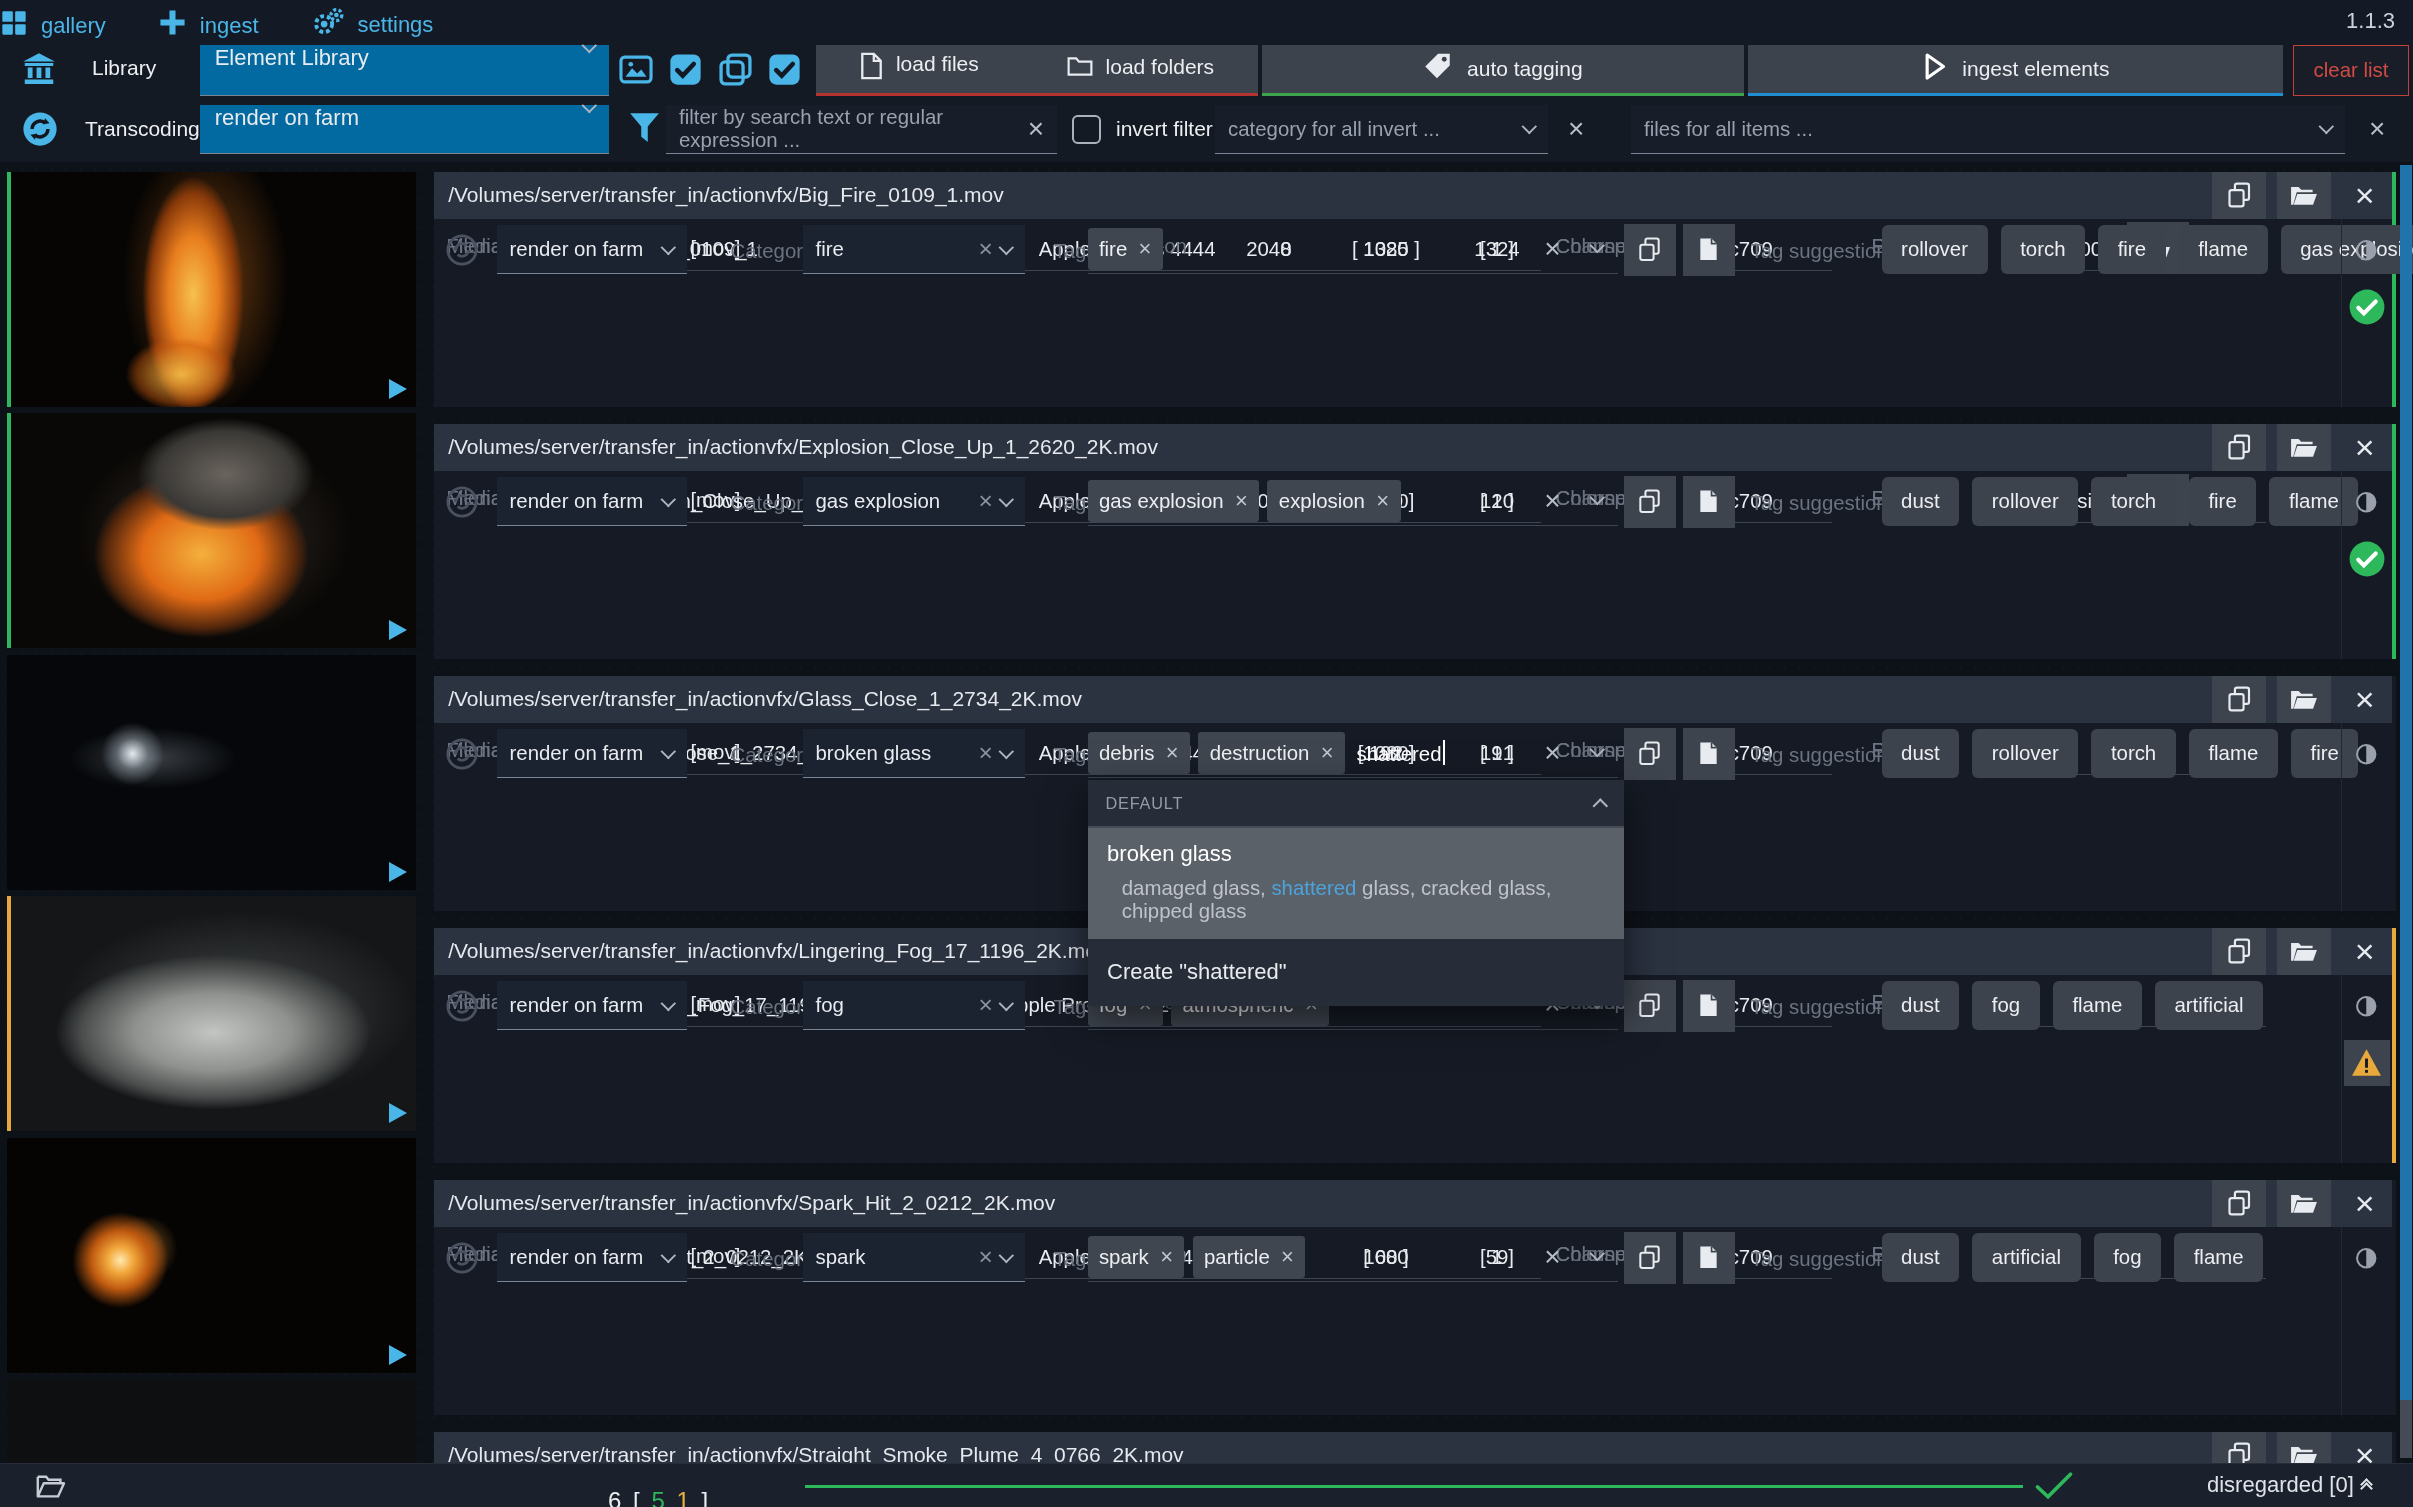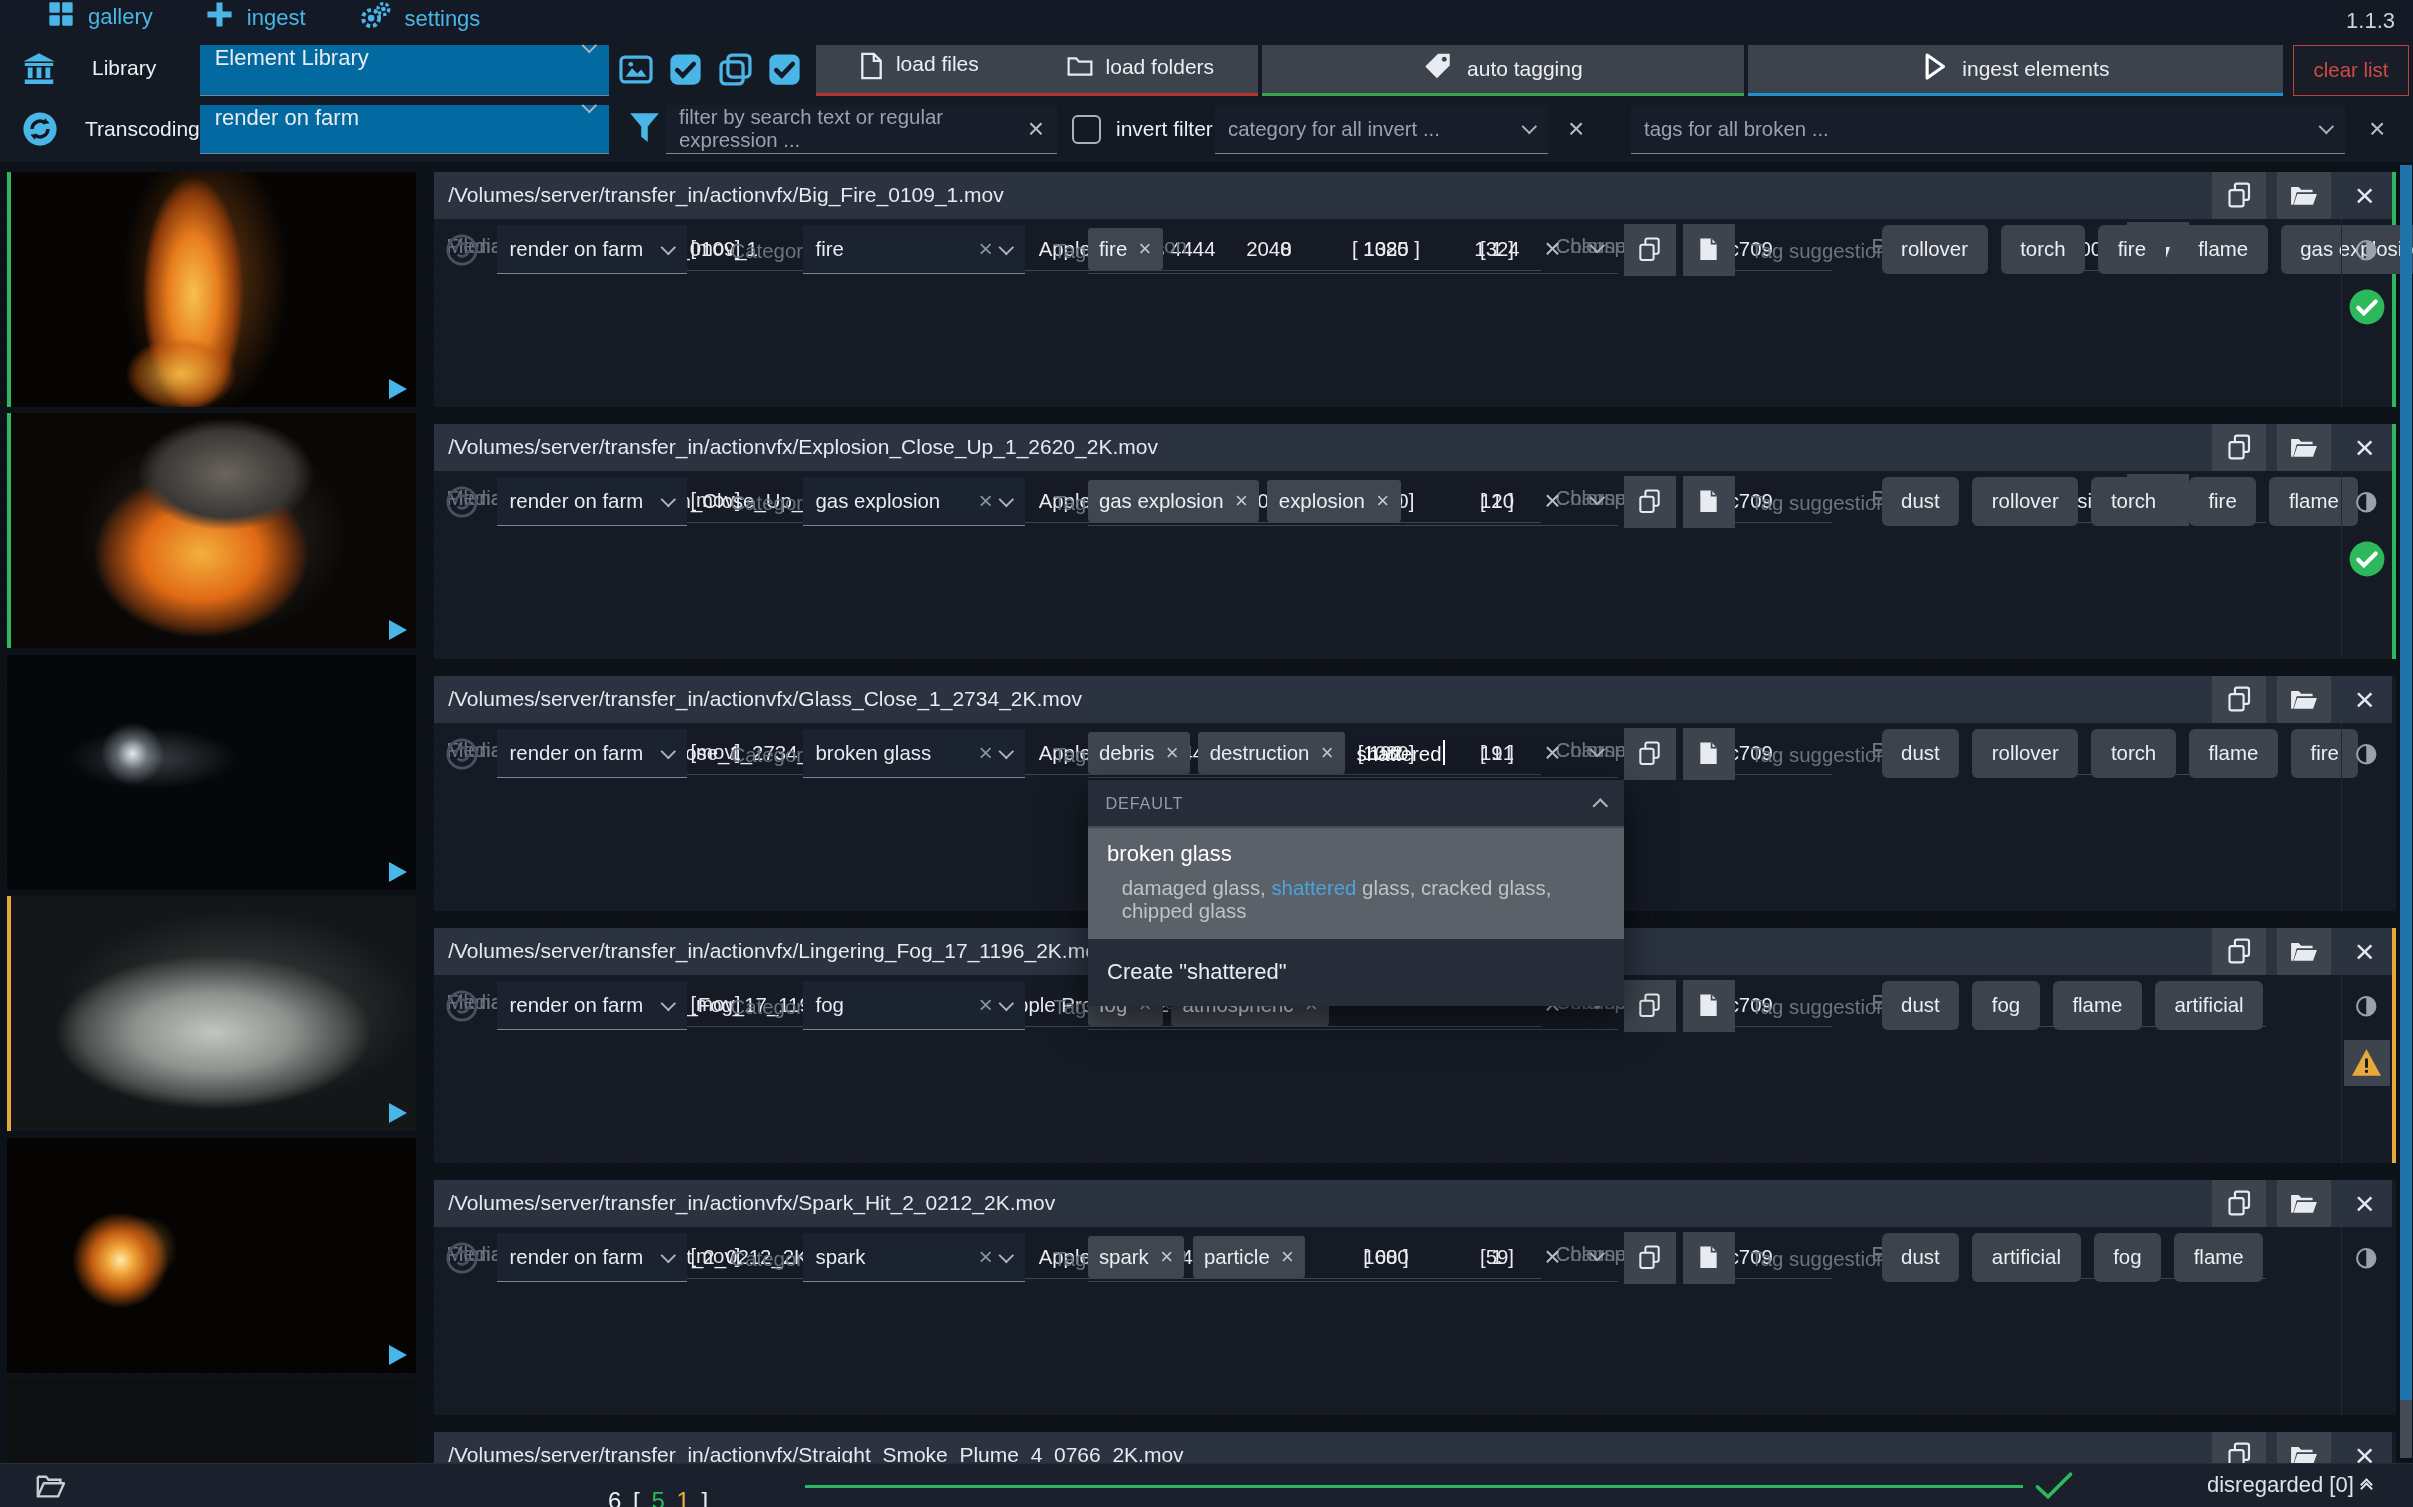--- a/index.html
+++ b/index.html
@@ -1,21 +1,21 @@
 <!DOCTYPE html>
 <html style="font-size:13px"><head>
 <meta charset="utf-8">
 <style>
   *{box-sizing:border-box;margin:0;padding:0}
   html,body{width:2413px;height:1508px;overflow:hidden;background:#0d1118;
     font-family:"Liberation Sans","DejaVu Sans",sans-serif;color:#e8ebef;}
   .page{position:relative;width:2413px;height:1508px;display:flex;flex-direction:column}
 
   
-  .topbar{height:43px;background:#131a26;display:flex;align-items:flex-start;gap:52px;padding-left:47px;position:relative;flex:none}
+  .topbar{height:43px;background:#131a26;display:flex;align-items:flex-end;gap:52px;position:relative;flex:none}
   .tab{display:flex;align-items:center;gap:13px;color:#4ab5e7;font-size:22px;cursor:pointer}
   .version{position:absolute;right:18px;top:8.2px;font-size:22px;color:#ccd2da}
 
   
   .row1{height:54px;background:#141a24;position:relative;flex:none}
   .row1 .rowlbl{position:absolute;left:92px;top:13px;font-size:21px;color:#eceef2}
   .bank{position:absolute;left:21px;top:8.2px}
   .select{background:#0369a1;border-bottom:1.6px solid #7b8493;display:flex;align-items:flex-start;padding:0 14.7px;font-size:22px;color:#e8ebef;cursor:pointer}
   .lib-select{position:absolute;left:200px;top:1.6px;width:409px;height:51px}
   .chv{display:inline-block;width:10.6px;height:10.6px;border-right:2.5px solid #aeb4bf;border-bottom:2.5px solid #aeb4bf;transform:rotate(45deg);margin-top:-4.9px}
@@ -266,21 +266,21 @@
       <button class="xglyph mlauto">×</button>
     </div>
     <button class="cb"></button>
     <span class="invlbl">invert filter</span>
     <div class="inputbox cat-select">
       <span>category for all invert ...</span>
       <i class="chv mlauto"></i>
     </div>
     <button class="xglyph x-cat">×</button>
     <div class="inputbox tags-select">
-      <span>tags for all broken ...</span>
+      <span>files for all items ...</span>
       <i class="chv mlauto"></i>
     </div>
     <button class="xglyph x-tags">×</button>
   </div>
 
   <div class="main">
     <div class="thumbs" id="thumbs">
         <div class="thumb thumb-fire tstatus-done">
           <span class="play"></span>
         </div>

